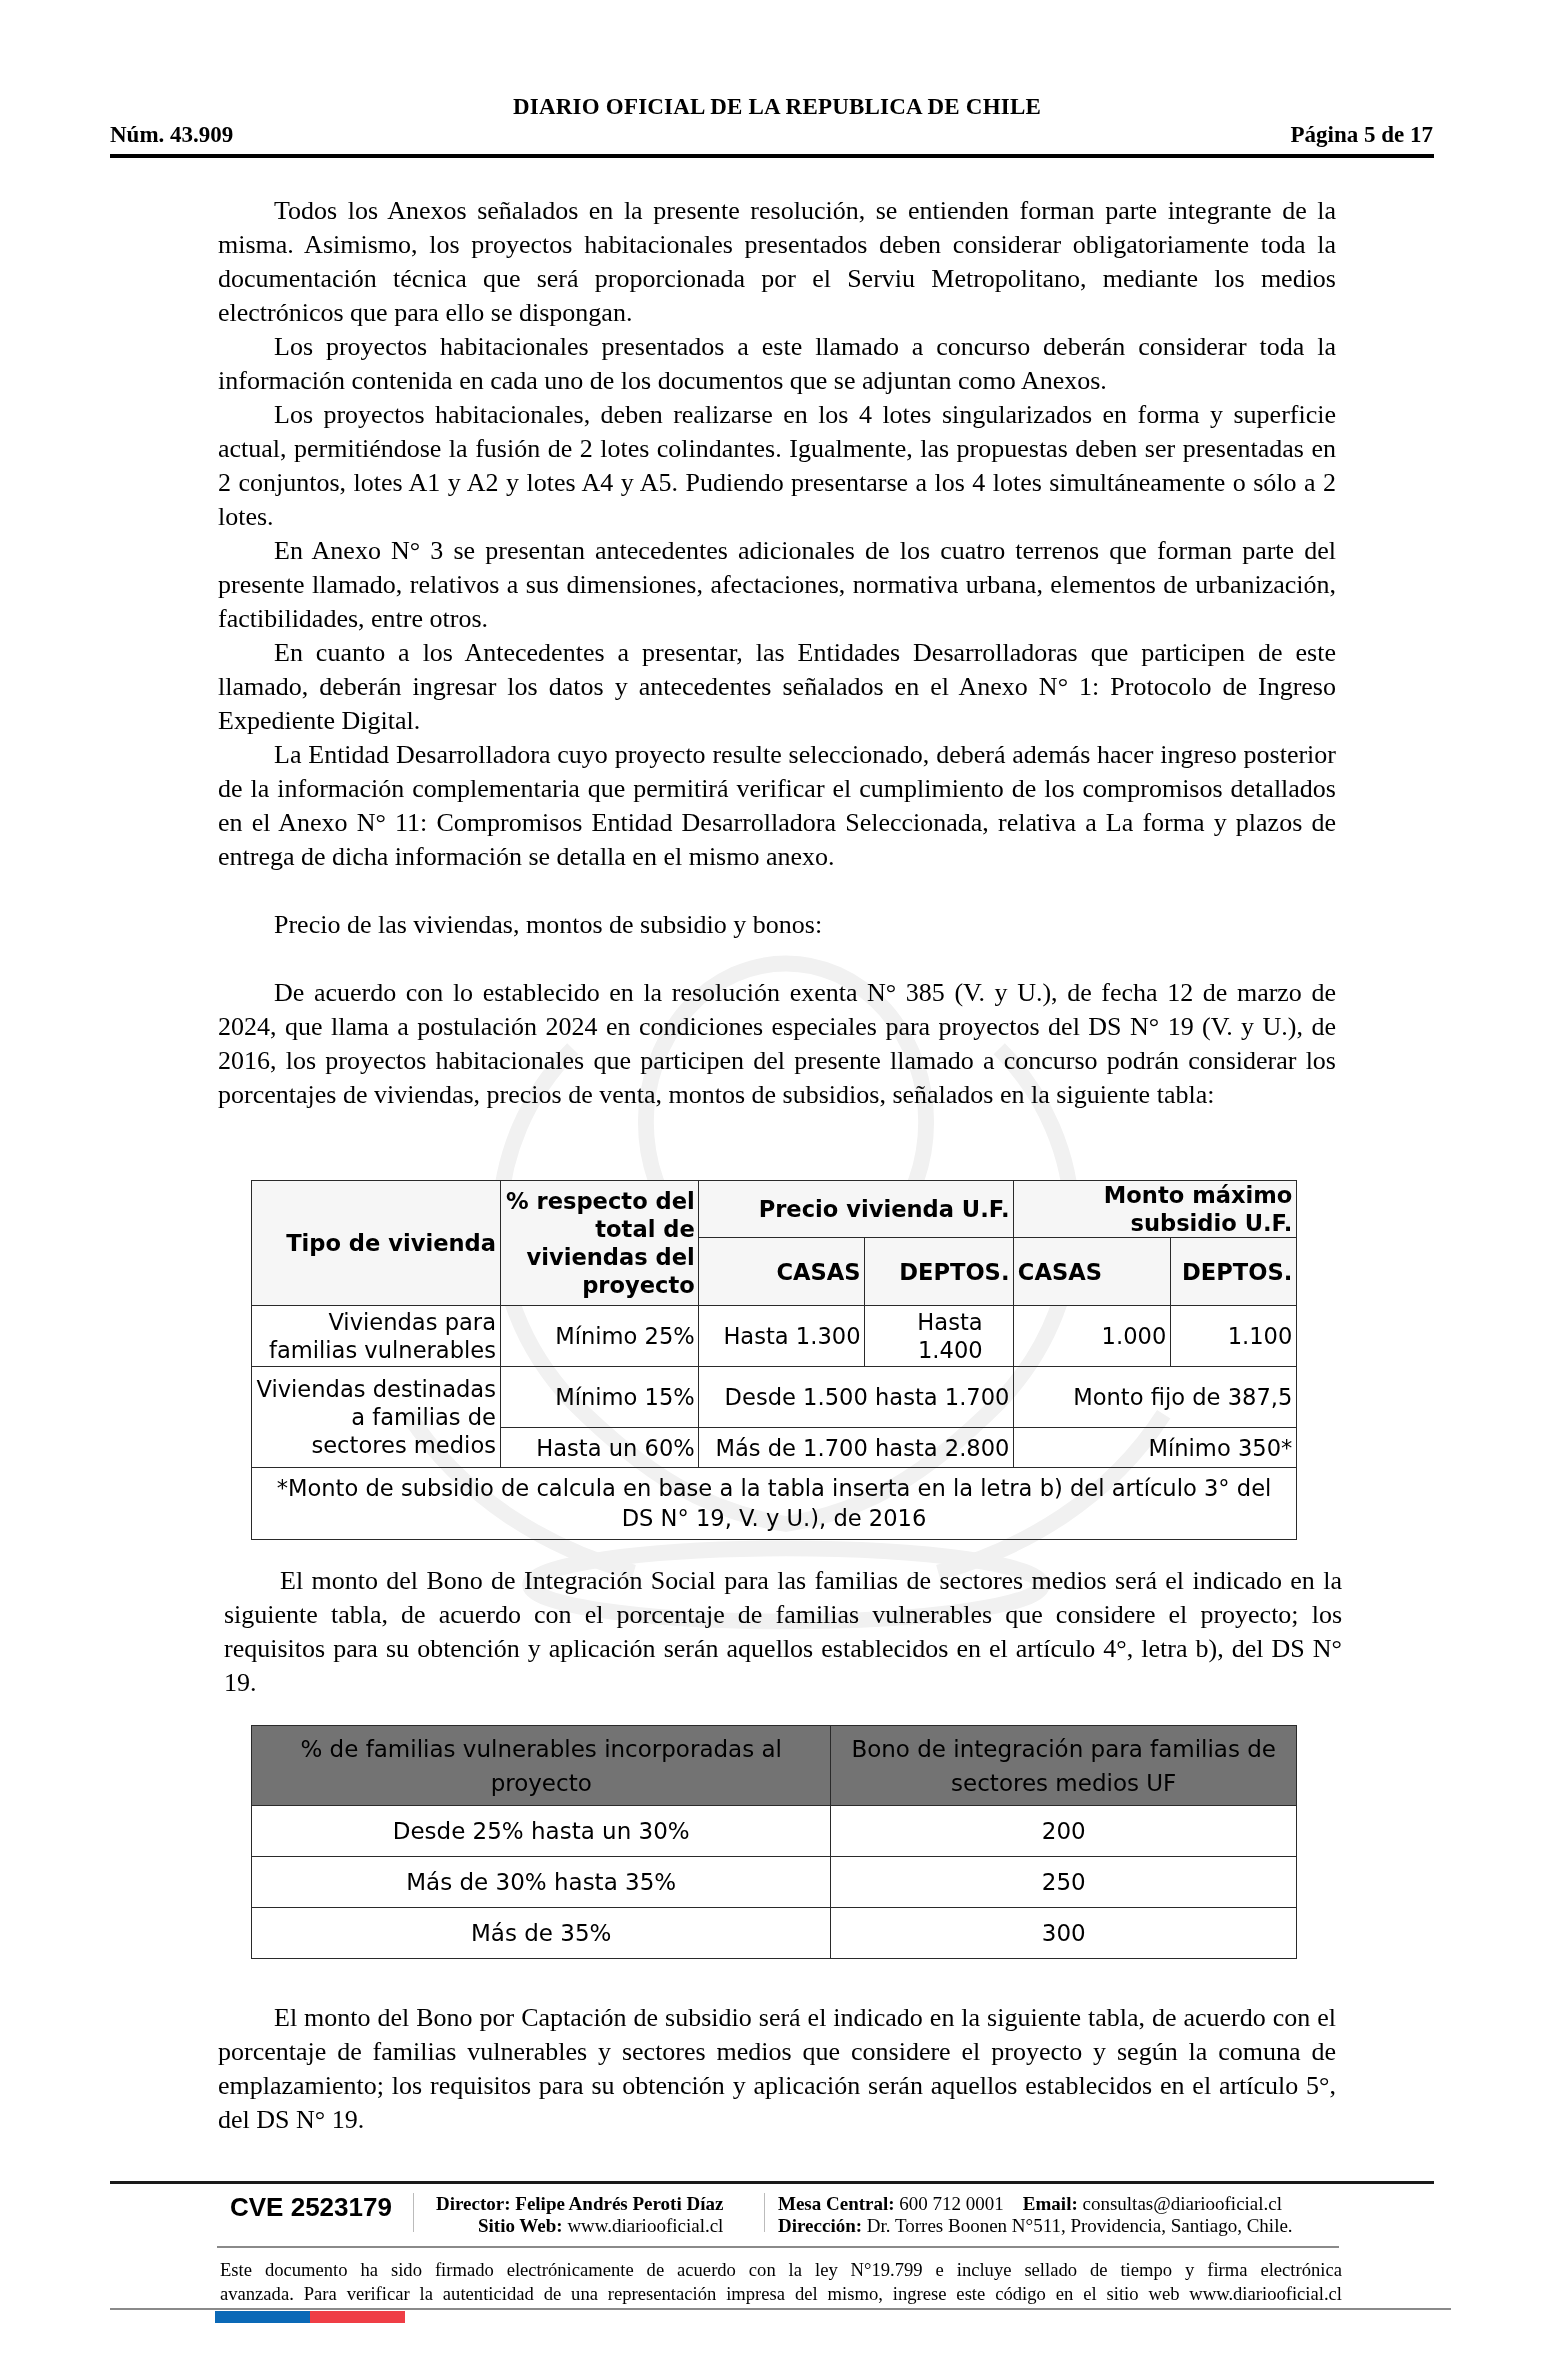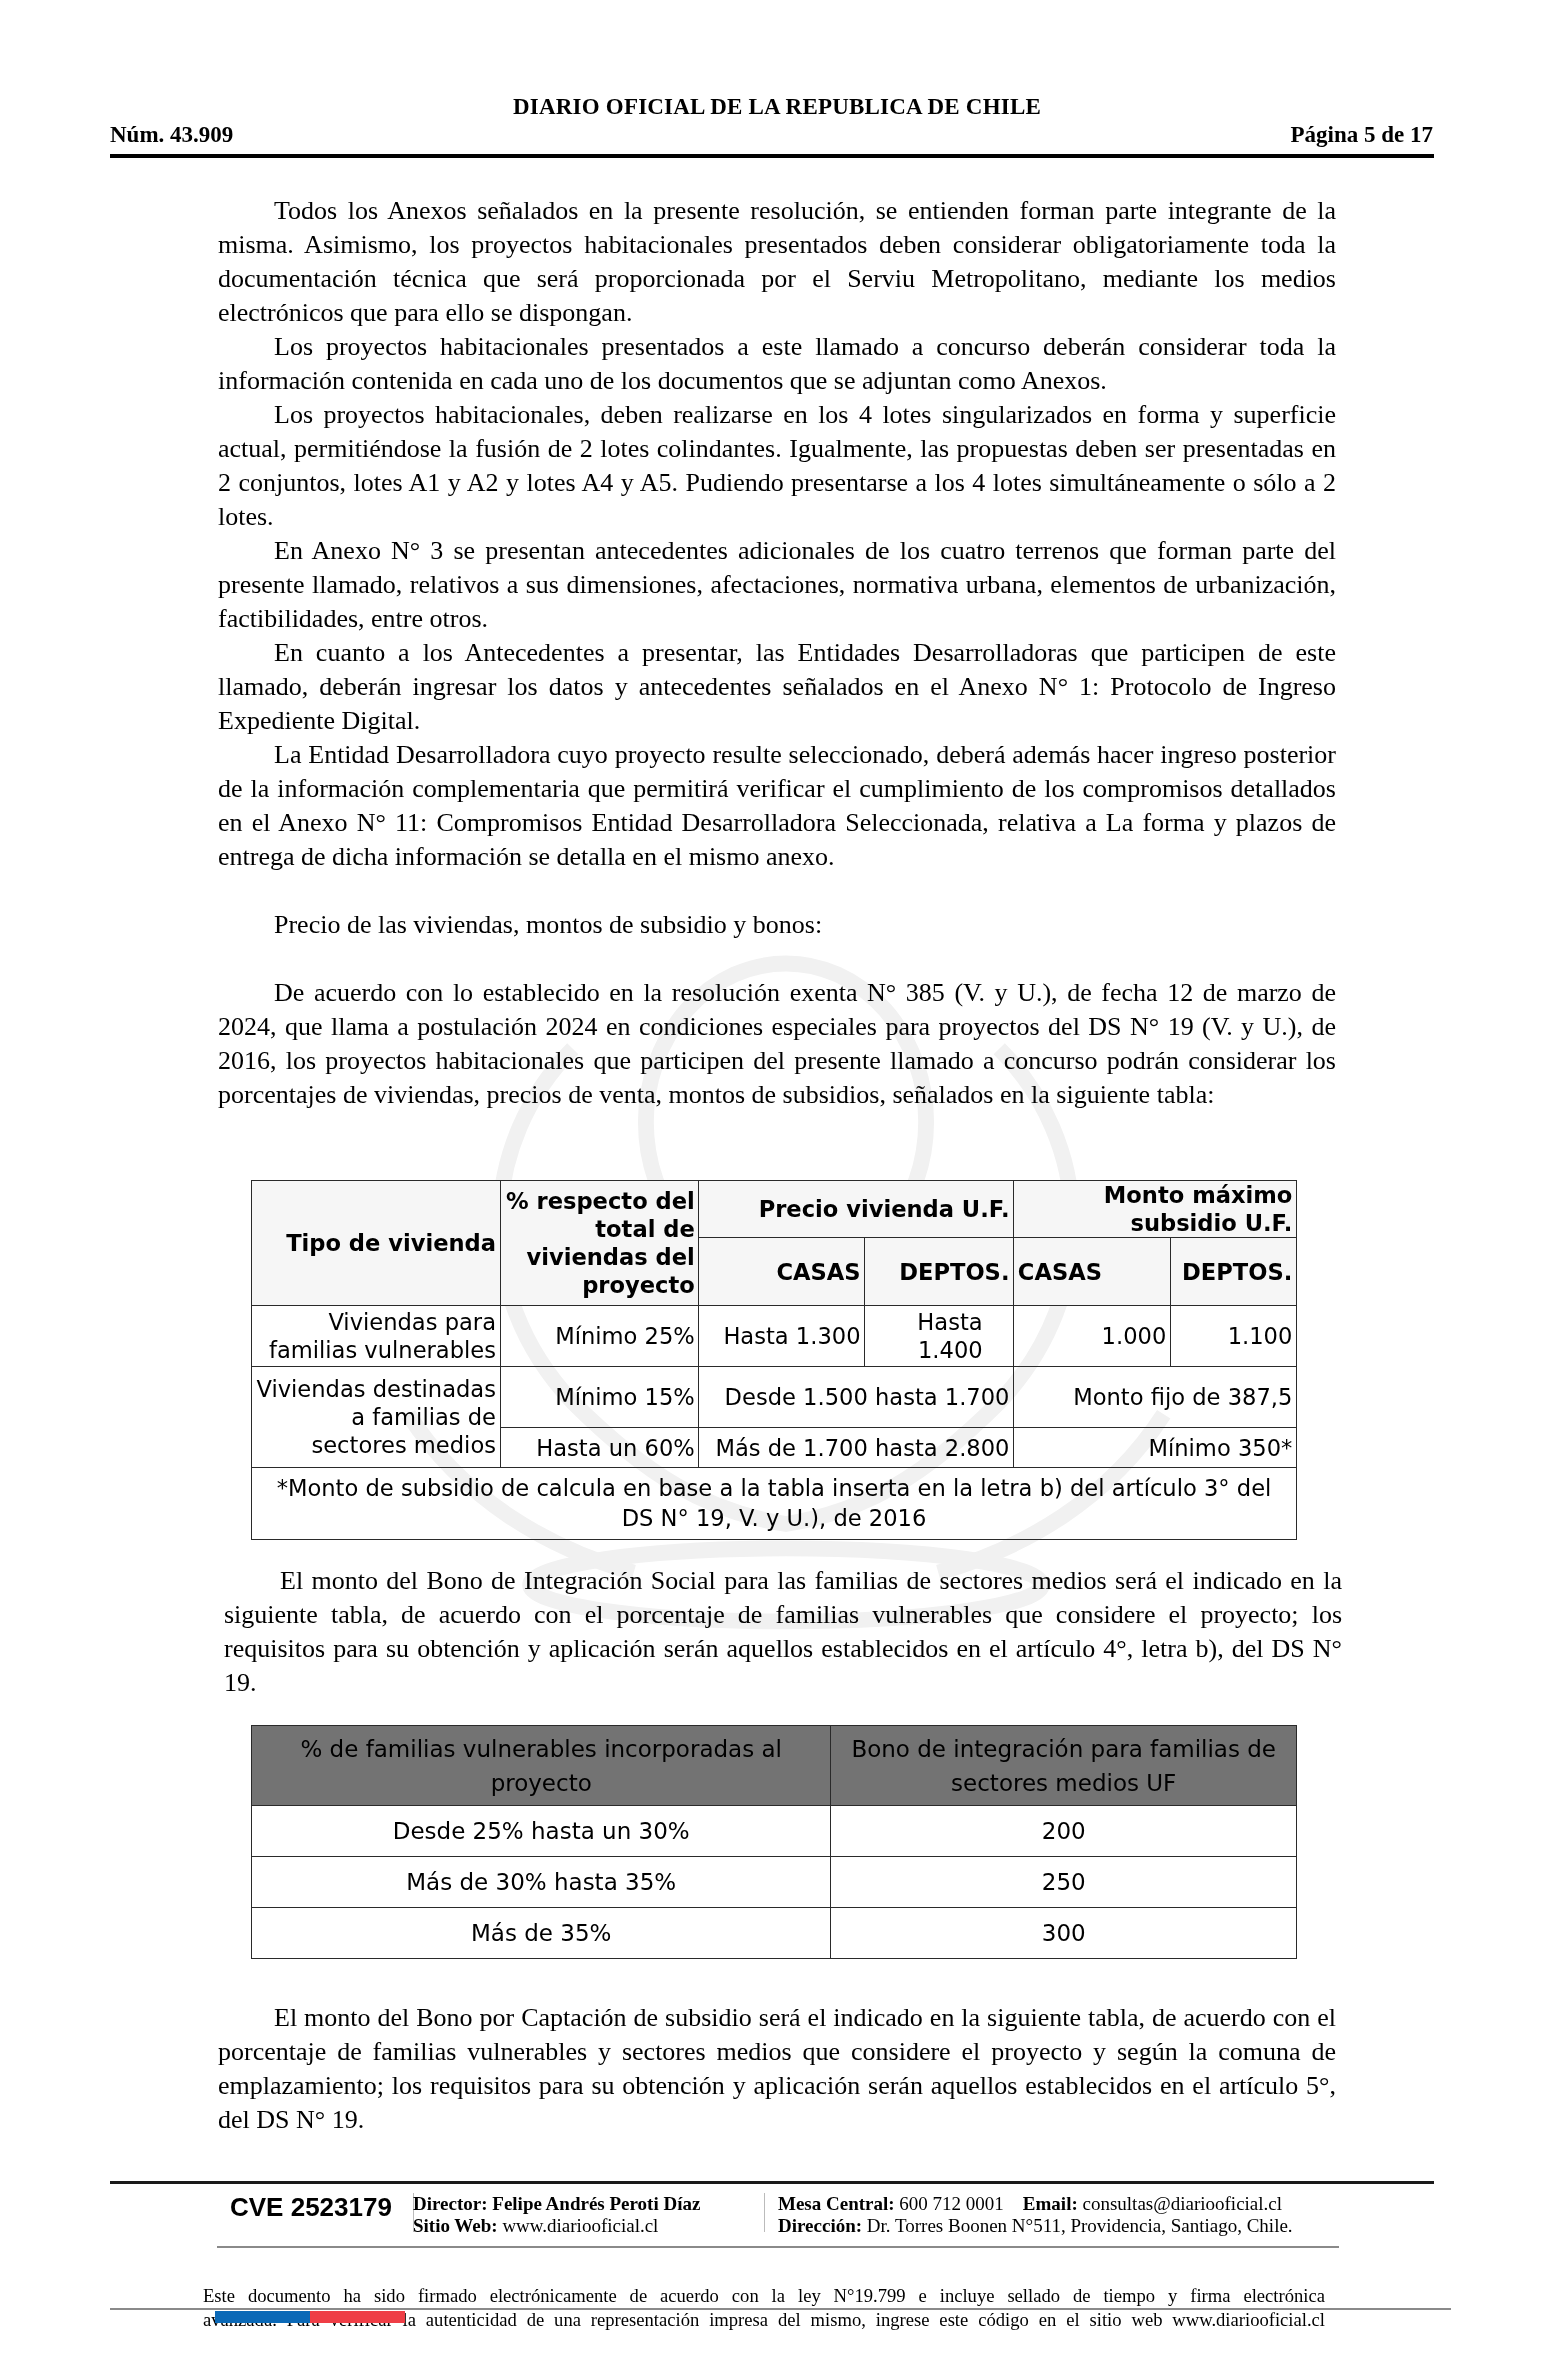--- a/index.html
+++ b/index.html
@@ -38,21 +38,21 @@
   .t2 th { background: #737373; font-weight: normal; height: 79px; line-height: 34px; padding: 0 6.1px; }
   .t2 td { height: 48px; }
 
   
   .ftr-rule-top { position: absolute; left: 110px; width: 1324px; top: 2181px; height: 3px; background: #1a1a1a; }
   .cve { position: absolute; left: 230px; top: 2192px; font-family: "Liberation Sans", sans-serif; font-weight: bold; font-size: 26px; }
   .ftr-sep { position: absolute; top: 2193px; height: 39px; width: 1.2px; background: #bbbbbb; }
   .ftr-col { position: absolute; top: 2193px; font-size: 19px; line-height: 22px; }
   .ftr-col b { font-weight: bold; }
   .ftr-rule-mid { position: absolute; left: 217px; width: 1122px; top: 2246px; height: 2.4px; background: #8a8a8a; }
-  .ftr-legal { position: absolute; left: 203px; width: 1122px; top: 2258px; font-size: 18.6px; line-height: 24.4px; text-align: justify; margin-top: 26px; }
+  .ftr-legal { position: absolute; left: 220px; width: 1122px; top: 2258px; font-size: 18.6px; line-height: 24.4px; text-align: justify; }
   .ftr-legal span { display: block; text-align-last: justify; }
   .ftr-rule-bot { position: absolute; left: 110px; width: 1341px; top: 2308px; height: 2.4px; background: #8a8a8a; }
   .flag-blue { position: absolute; left: 215px; width: 95px; top: 2311px; height: 11.6px; }
   .flag-red { position: absolute; left: 310px; width: 95px; top: 2311px; height: 11.6px; }
 </style>
 </head>
 <body>
 
 <svg class="watermark" viewBox="0 0 1900 1300">
   <g fill="none" stroke="#f1f1f1" stroke-width="26">
@@ -160,21 +160,21 @@
 </tbody>
   </table>
 
 <div class="body" style="top:2001px;">
   <p>El monto del Bono por Captación de subsidio será el indicado en la siguiente tabla, de acuerdo con el porcentaje de familias vulnerables y sectores medios que considere el proyecto y según la comuna de emplazamiento; los requisitos para su obtención y aplicación serán aquellos establecidos en el artículo 5°, del DS N° 19.</p>
 </div>
 
 <div class="ftr-rule-top"></div>
 <div class="cve">CVE 2523179</div>
 <div class="ftr-sep" style="left:413px;"></div>
-<div class="ftr-col" style="left:413px;">
+<div class="ftr-col" style="left:436px;text-align:right;">
   <div><b>Director:</b> <b>Felipe Andrés Peroti Díaz</b></div>
   <div><b>Sitio Web:</b> <span>www.diariooficial.cl</span></div>
 </div>
 <div class="ftr-sep" style="left:764px;"></div>
 <div class="ftr-col" style="left:778px;">
   <div><b>Mesa Central:</b> <span>600 712 0001</span>&nbsp;&nbsp;&nbsp; <b>Email:</b> <span>consultas@diariooficial.cl</span></div>
   <div><b>Dirección:</b> <span>Dr. Torres Boonen N°511, Providencia, Santiago, Chile.</span></div>
 </div>
 <div class="ftr-rule-mid"></div>
 <div class="ftr-legal">

